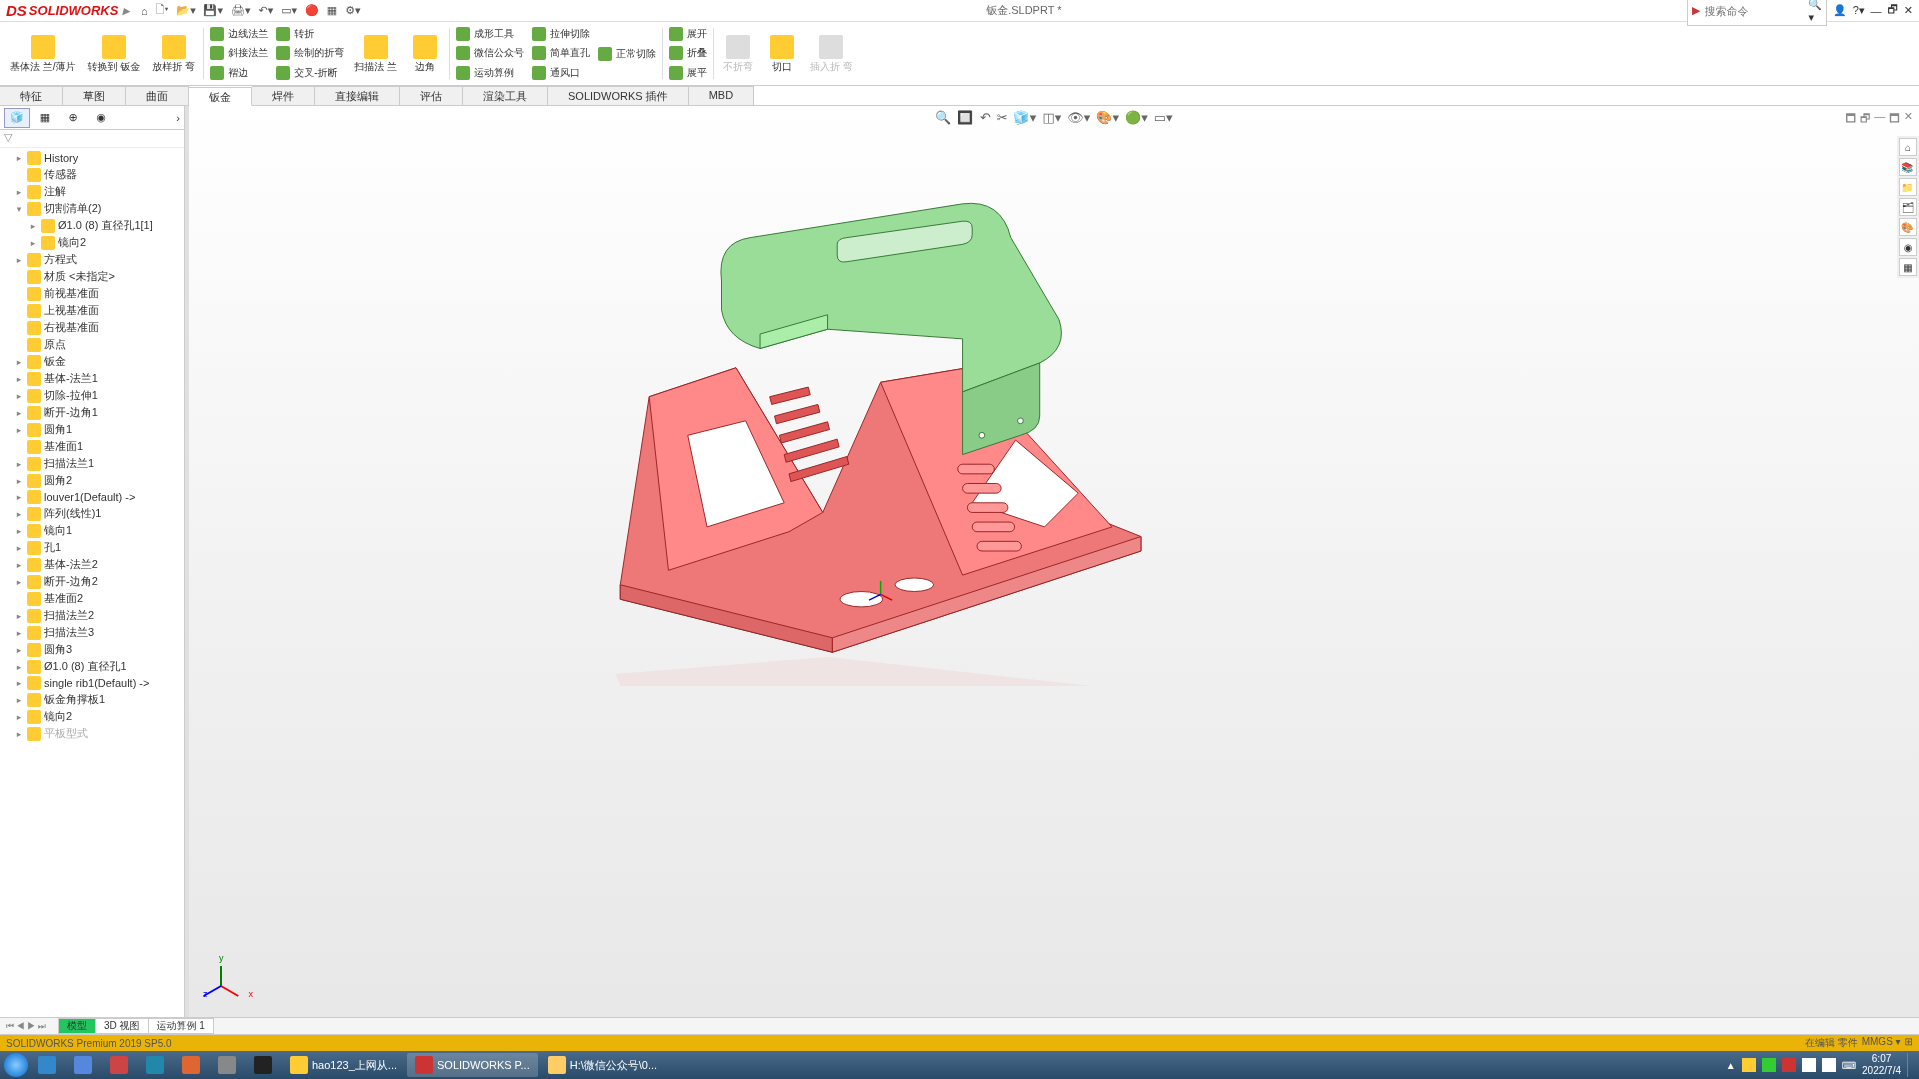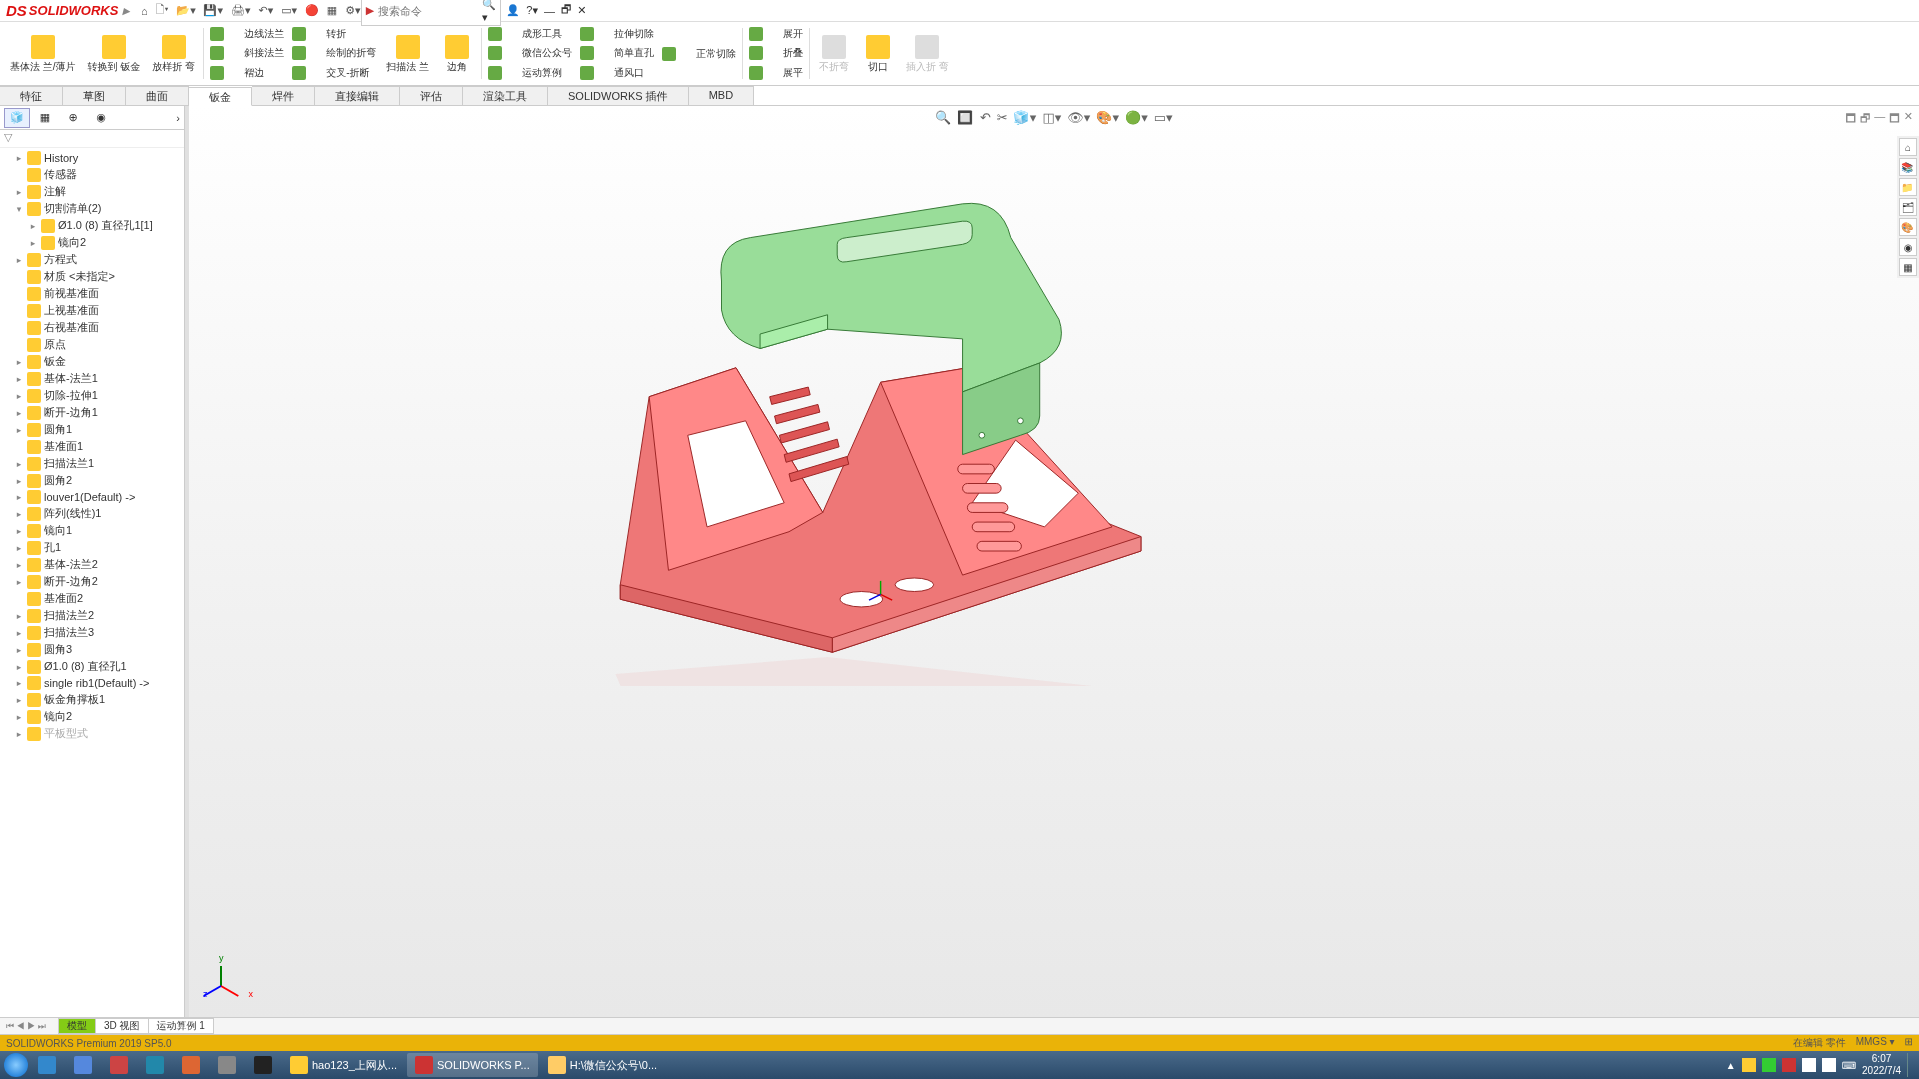--- a/index.html
+++ b/index.html
@@ -16,21 +16,21 @@
 .search-cmd { border: 1px solid #ccc; padding: 1px 4px; display: flex; align-items: center; gap: 4px; background: #fff; width: 140px; }
 .search-cmd input { border: none; outline: none; width: 100px; font-size: 11px; }
 
 
 .ribbon { height: 64px; background: #fff; border-bottom: 1px solid #ccc; display: flex; padding: 2px 4px; }
 .rib-btn-lg { display: flex; flex-direction: column; align-items: center; justify-content: center; padding: 2px 6px; cursor: pointer; min-width: 44px; text-align: center; }
 .rib-btn-lg .ico { width: 24px; height: 24px; background: #fc3; border-radius: 2px; margin-bottom: 2px; }
 .rib-btn-lg .lbl { font-size: 10px; line-height: 11px; }
 .rib-sep { width: 1px; background: #ddd; margin: 4px 2px; }
 .rib-col { display: flex; flex-direction: column; justify-content: space-around; }
-.rib-btn-sm { display: flex; align-items: flex-start; gap: 20px; padding: 1px 4px; cursor: pointer; font-size: 10px; }
+.rib-btn-sm { display: flex; align-items: flex-start; gap: 4px; padding: 1px 4px; cursor: pointer; font-size: 10px; }
 .rib-btn-sm .ico { width: 14px; height: 14px; background: #6a4; border-radius: 2px; }
 
 
 .ribbon-tabs { height: 20px; background: #fff; display: flex; border-bottom: 1px solid #ccc; }
 .rtab { padding: 2px 20px; border-right: 1px solid #ccc; cursor: pointer; font-size: 11px; background: #f0f0f0; border-top: 1px solid #ccc; }
 .rtab.active { background: #fff; border-bottom: 1px solid #fff; position: relative; top: 1px; }
 
 
 .main { display: flex; height: calc(100% - 22px - 64px - 20px - 17px - 17px - 28px); position: relative; }
 
@@ -61,26 +61,26 @@
 .triad-x { width: 20px; height: 2px; background: red; bottom: 10px; left: 12px; transform: rotate(30deg); }
 .triad-y { width: 20px; height: 2px; background: green; bottom: 10px; left: 12px; transform: rotate(-90deg); }
 .triad-z { width: 20px; height: 2px; background: blue; bottom: 10px; left: 12px; transform: rotate(150deg); }
 
 
 .model { position: absolute; top: 40px; left: 220px; width: 760px; height: 540px; }
 
 
 .bottom-tabs { height: 17px; background: #f5f5f5; border-top: 1px solid #ccc; display: flex; align-items: center; padding-left: 58px; }
 .btab { padding: 0 8px; border: 1px solid #ccc; background: #fff; font-size: 10px; cursor: pointer; margin-right: -1px; }
-.btab.active { background: #84cc16; }
+.btab.active { background: #22c55e; }
 
 
 .status-bar { height: 17px; background: #eab308; border-top: 1px solid #ccc; display: flex; align-items: center; padding: 0 6px; font-size: 10px; color: #555; }
 .status-bar .sl { flex: 1; }
-.status-bar .sr { display: flex; gap: 10px; text-align: right; }
+.status-bar .sr { display: flex; gap: 4px; text-align: right; }
 
 
 .taskbar { height: 28px; background: linear-gradient(to bottom, #4a6a8a, #2a4a6a); display: flex; align-items: center; padding: 10px 4px; gap: 2px; }
 .task-btn { height: 24px; padding: 0 8px; display: flex; align-items: center; gap: 4px; color: #fff; font-size: 11px; cursor: pointer; border-radius: 2px; }
 .task-btn.active { background: rgba(255,255,255,0.2); }
 .task-btn .tbi { width: 18px; height: 18px; border-radius: 2px; }
 .task-start { background: radial-gradient(circle, #8cf, #06c); border-radius: 50%; width: 24px; height: 24px; }
 .task-right { margin-left: auto; display: flex; align-items: center; gap: 6px; color: #fff; font-size: 10px; }
 .tray-ico { width: 14px; height: 14px; }
 .clock { text-align: center; line-height: 12px; }
@@ -102,20 +102,21 @@
     <span>🗋▾</span>
     <span>📂▾</span>
     <span>💾▾</span>
     <span>🖨▾</span>
     <span>↶▾</span>
     <span>▭▾</span>
     <span>🔴</span>
     <span>▦</span>
     <span>⚙▾</span>
   </div>
+  <div class="doc-title">钣金.SLDPRT *</div>
   <div class="title-right">
     <div class="search-cmd">
       <span style="color:#c33">▶</span>
       <input type="text" placeholder="搜索命令" style="">
       <span>🔍▾</span>
     </div>
     <span>👤</span>
     <span>?▾</span>
     <span>—</span>
     <span>🗗</span>

